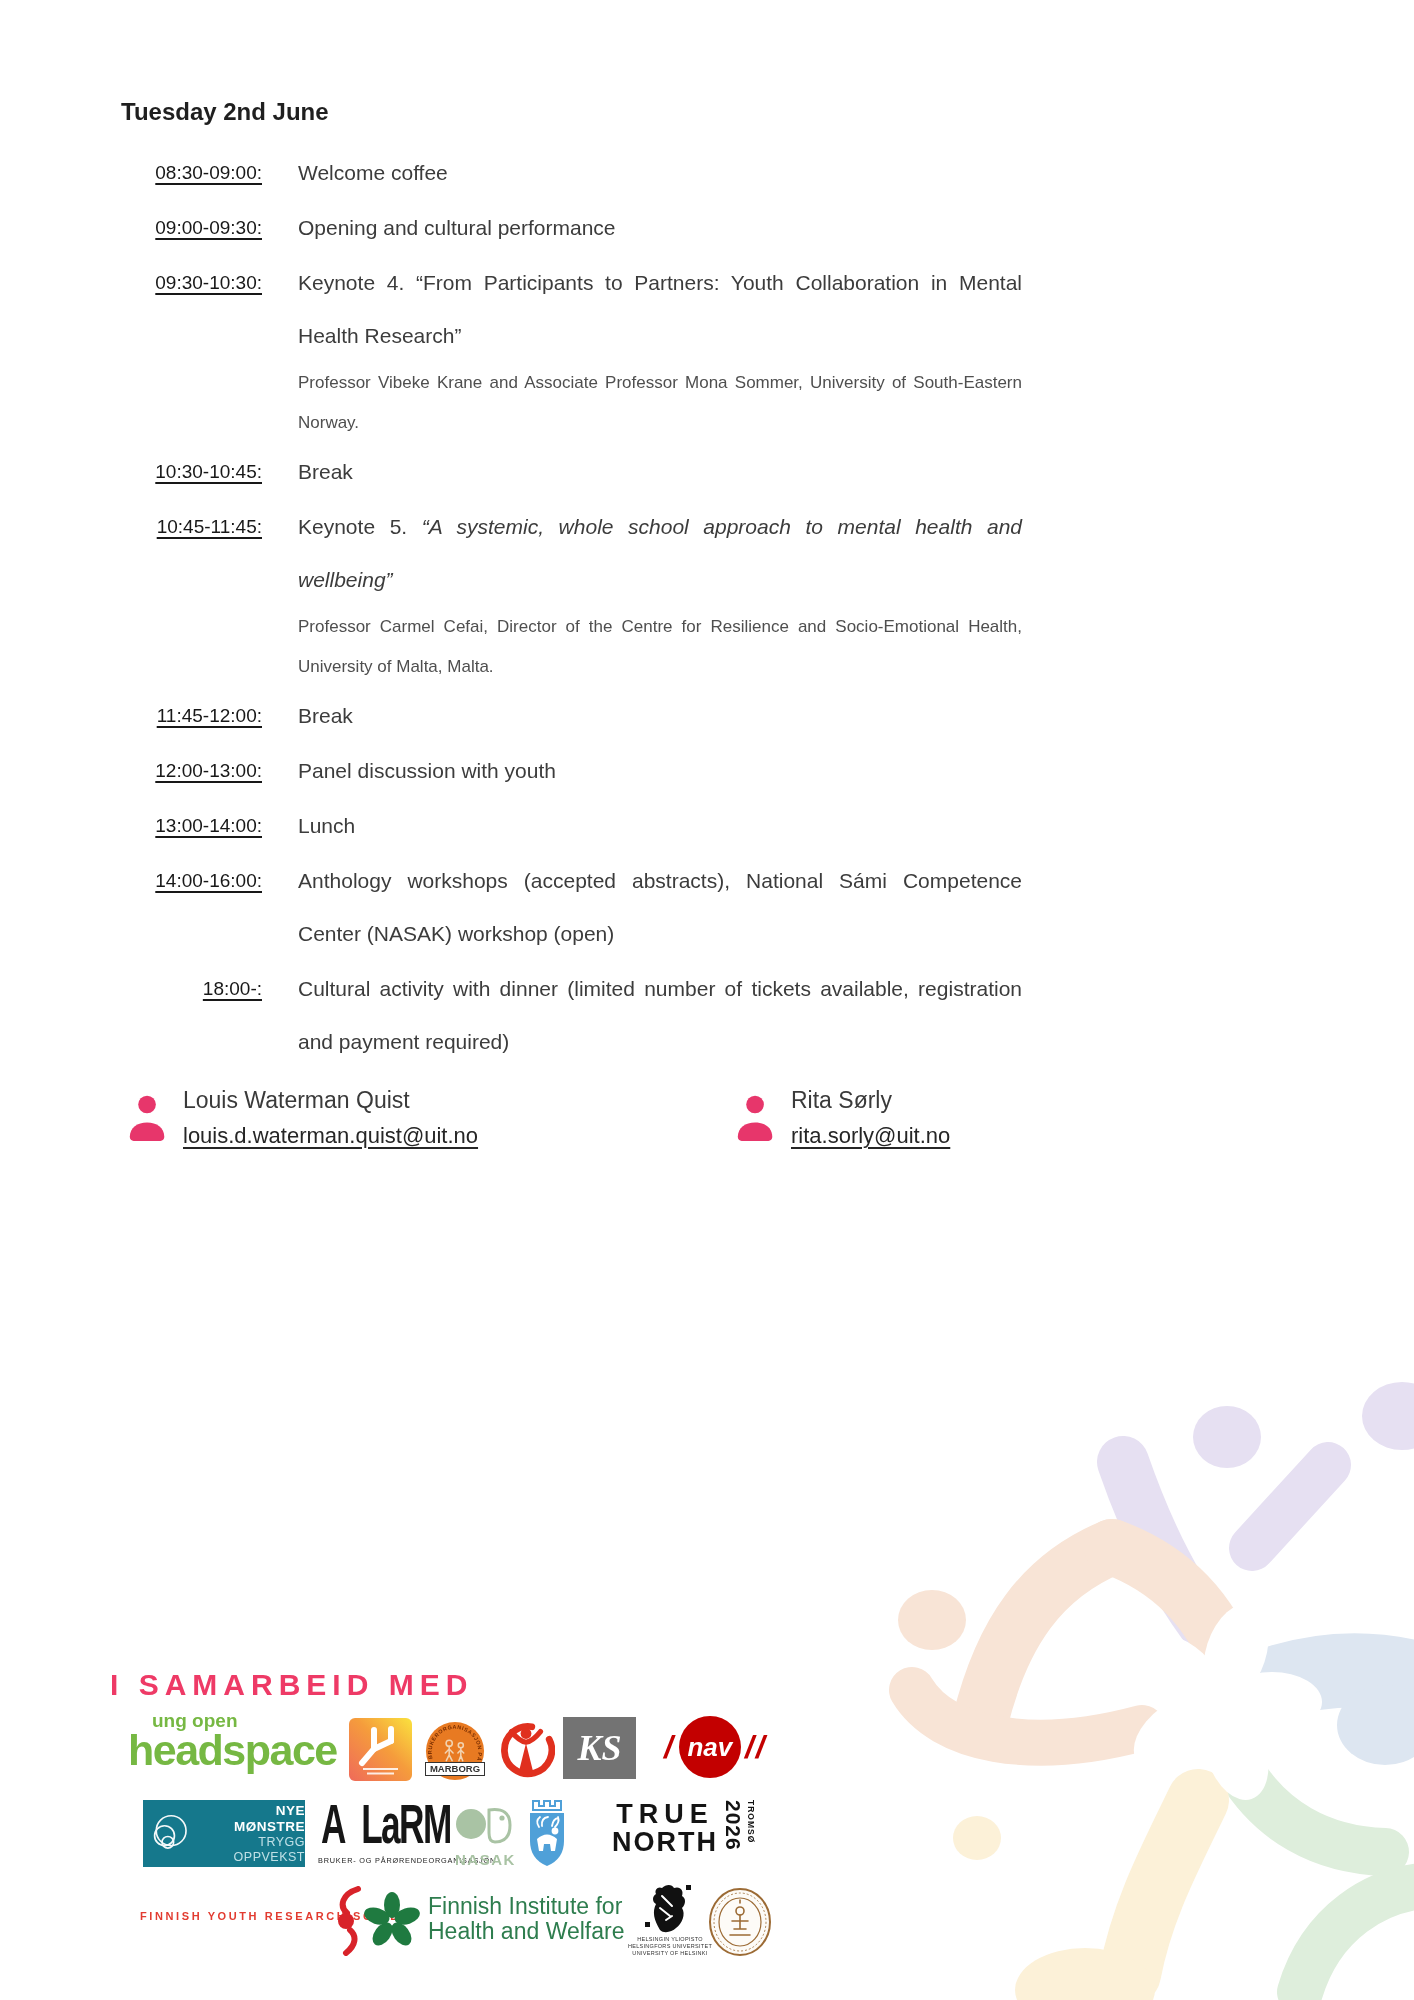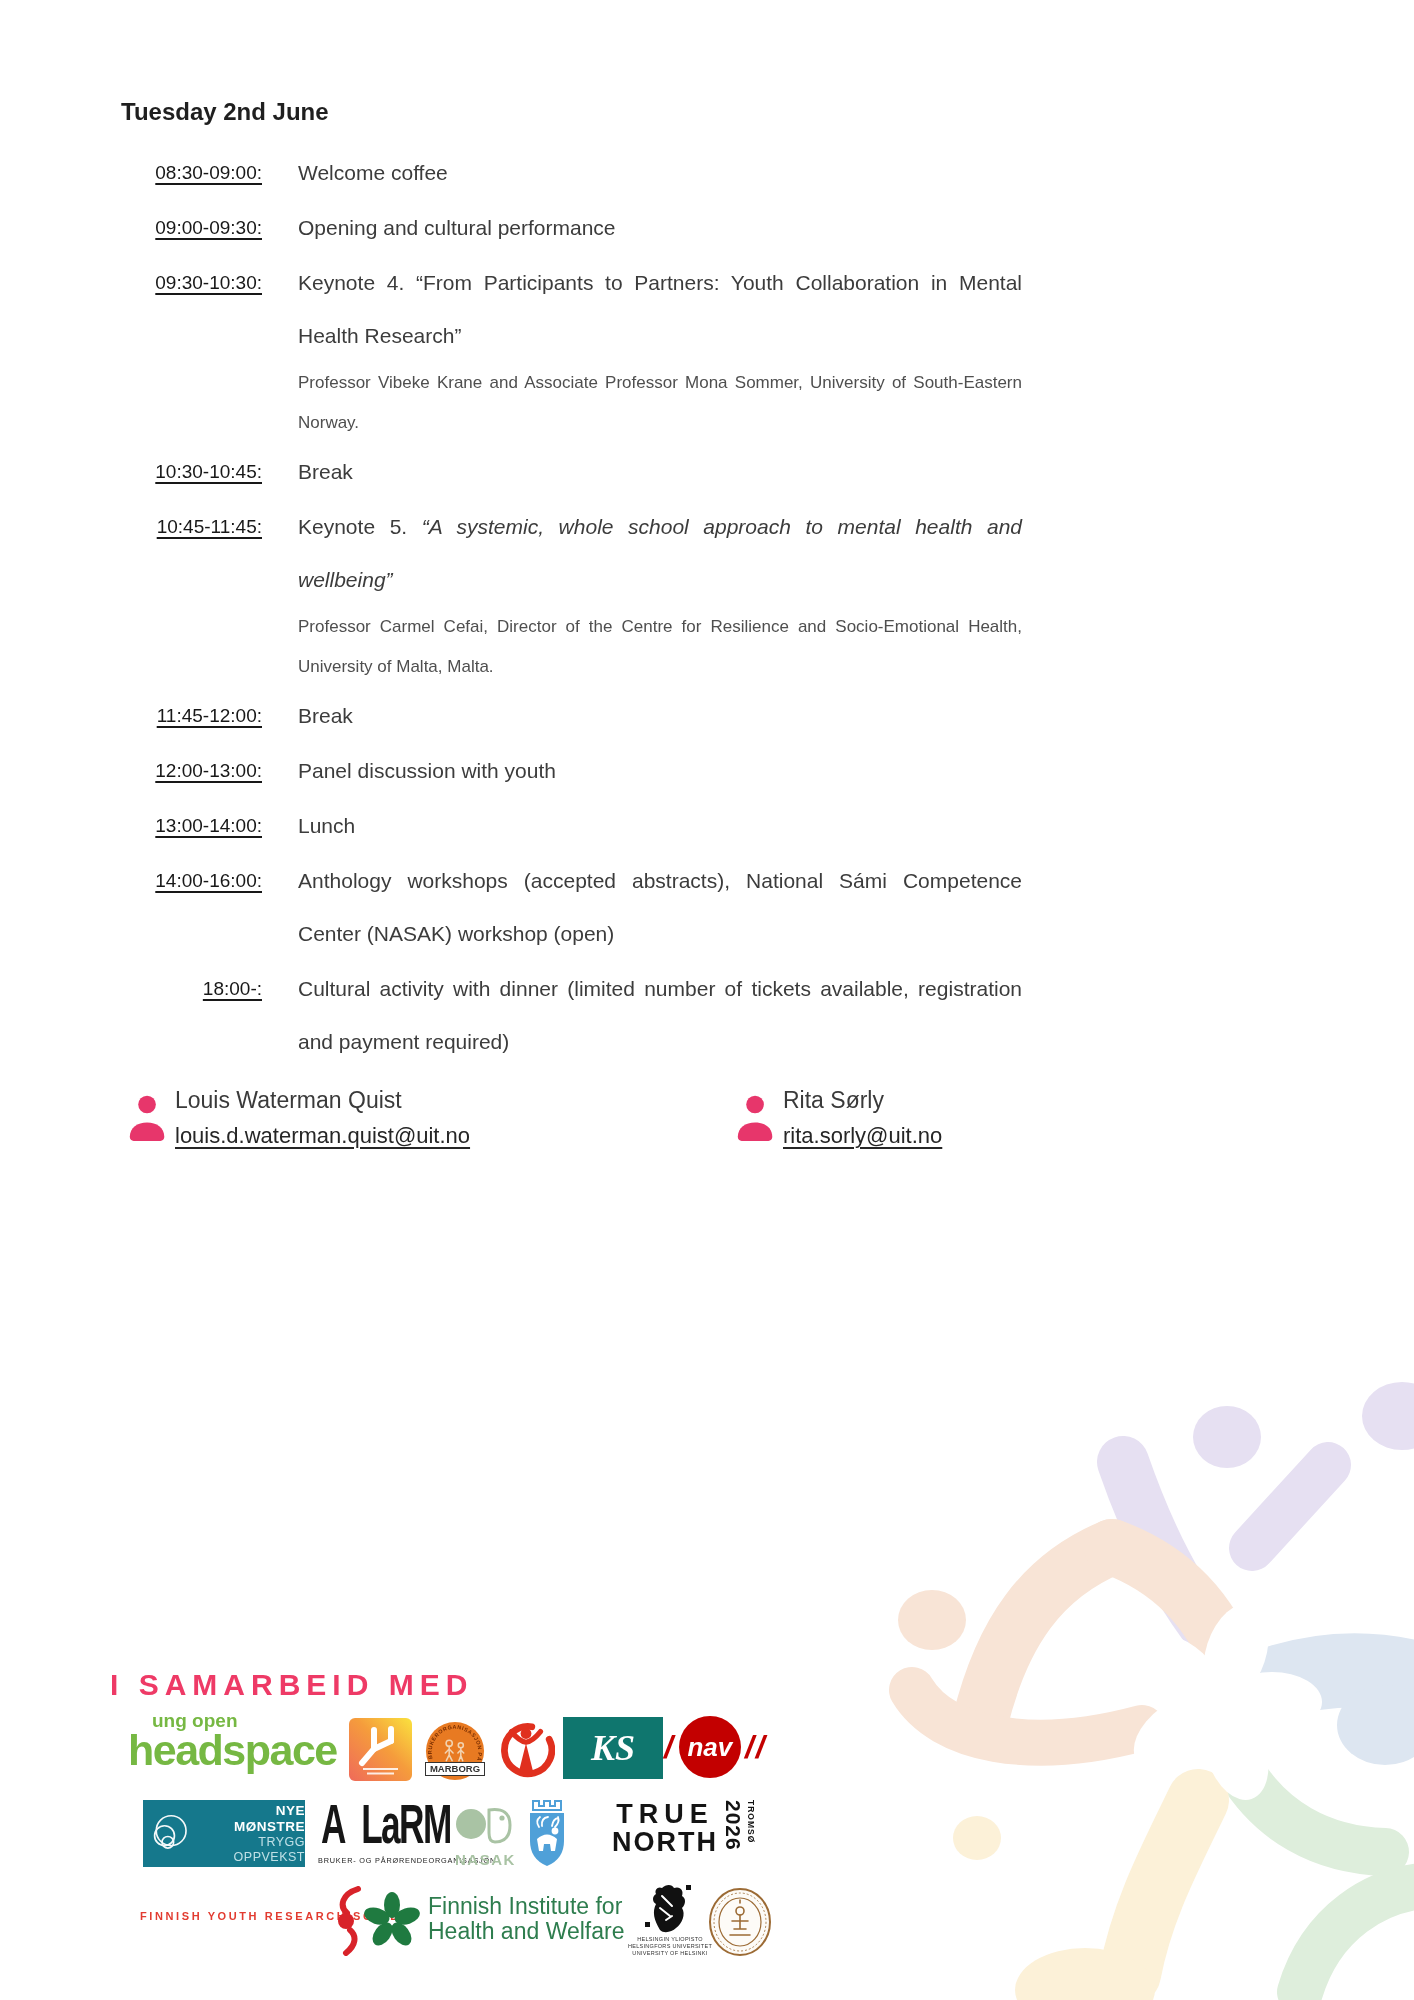--- a/index.html
+++ b/index.html
@@ -14,40 +14,40 @@
   .desc{margin-left:36px;width:739px;font-size:21px;line-height:53px;color:#3c3c3c;}
   .desc.justify .main, .desc.justify{text-align:justify;}
   .desc .main{text-align:justify;}
   .desc .note{font-size:17px;line-height:40px;color:#4f4f4f;text-align:justify;margin-top:1px;}
   .italic{font-style:italic;}
   
   .contact{position:absolute;top:1082px;display:flex;align-items:flex-start;}
   .contact.left{left:125px;}
   .contact.right{left:733px;}
   .contact .icon{width:46px;height:56px;margin-top:6px;}
-  .contact .lines{margin-left:4px;}
+  .contact .lines{margin-left:12px;}
   .contact .name{font-size:23px;line-height:36px;color:#3a3a3a;}
   .contact .email{font-size:22px;line-height:36px;color:#262626;text-decoration:underline;
                   text-underline-offset:4px;cursor:pointer;}
   
   .partners-heading{position:absolute;left:110px;top:1668px;font-size:30px;font-weight:900;
                     letter-spacing:6px;color:#ee3a66;}
   .logo{position:absolute;}
   
   .hs-top{font-size:19px;font-weight:700;color:#76b843;letter-spacing:0;line-height:18px;margin-left:24px;}
   .hs-name{font-size:43px;font-weight:800;color:#76b843;letter-spacing:-1.5px;line-height:40px;}
   
   .grad-sq{width:63px;height:63px;border-radius:6px;background:linear-gradient(45deg,#ef6a5a 0%,#f59c3c 55%,#fae23e 100%);
            position:relative;}
   
   .marborg{width:62px;height:76px;}
   .marborg .lbl{position:absolute;left:1px;top:42px;width:58px;background:#fff;border:1.5px solid #333;
                 font-size:9.5px;font-weight:700;color:#333;text-align:center;line-height:12px;}
   
-  .ks-box{width:100px;height:62px;background:#0f766e;display:flex;align-items:center;justify-content:center;}
+  .ks-box{width:73px;height:62px;background:#737373;display:flex;align-items:center;justify-content:center;}
   .ks-box span{font-family:"Liberation Serif",serif;font-style:italic;font-weight:700;font-size:36px;color:#fff;}
   
   .nav-wrap{display:flex;align-items:center;}
   .nav-slash{color:#c30000;font-weight:900;font-style:italic;font-size:32px;letter-spacing:2px;}
   .nav-circle{width:62px;height:62px;border-radius:50%;background:#c30000;display:flex;align-items:center;
               justify-content:center;margin:0 4px;}
   .nav-circle span{color:#fff;font-weight:900;font-style:italic;font-size:26px;}
   
   .nym{width:162px;height:67px;background:#15788c;display:flex;align-items:center;}
   .nym .txt{margin-left:8px;text-align:right;}

